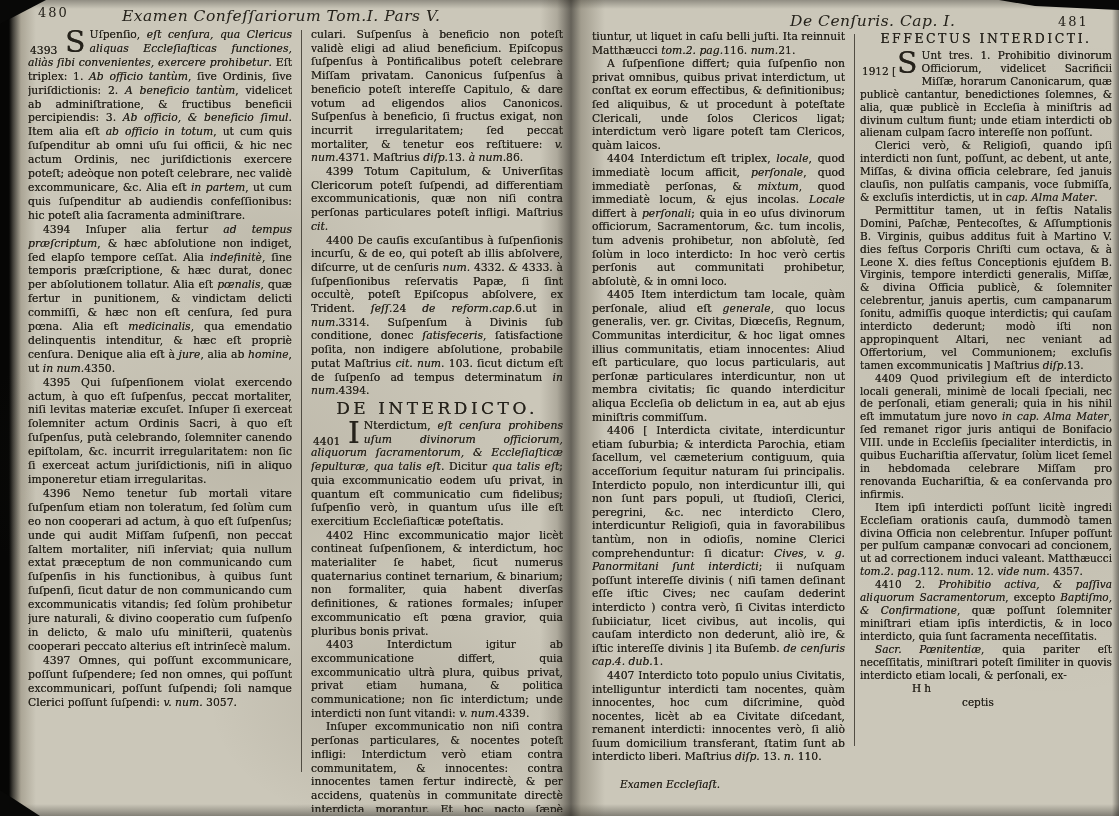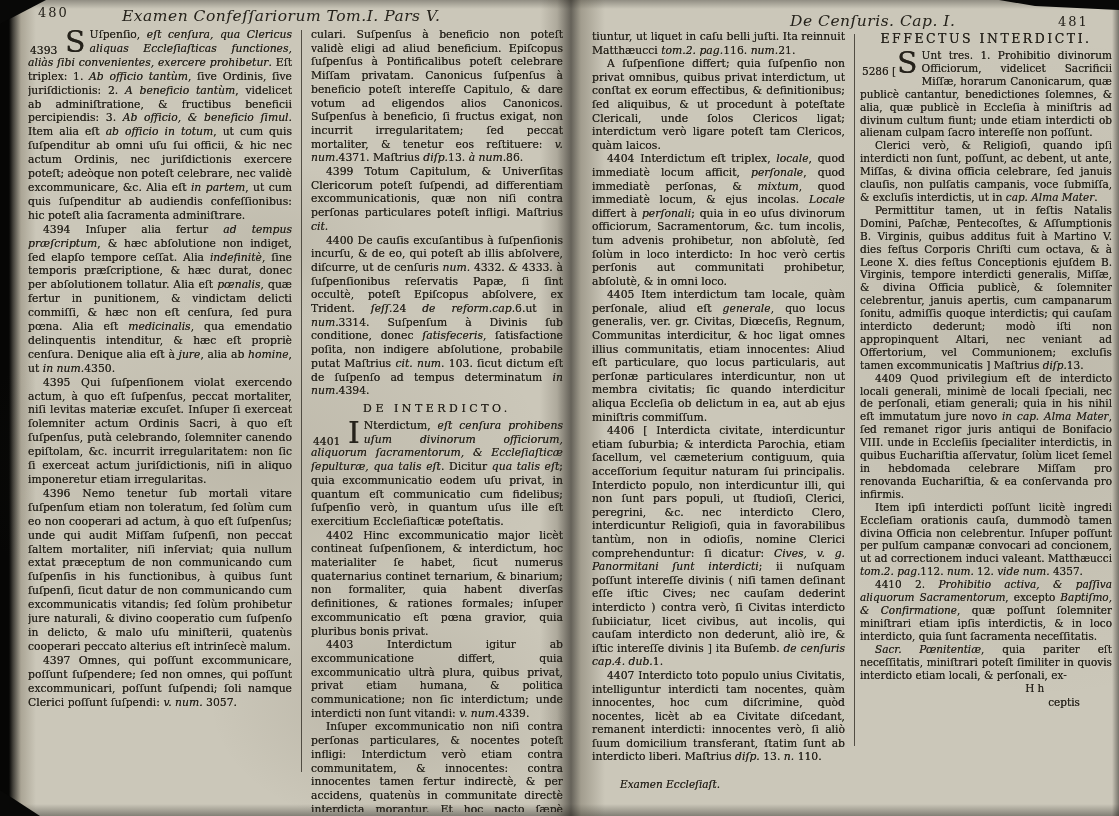--- a/index.html
+++ b/index.html
@@ -37,28 +37,28 @@
 
   .col{position:absolute;overflow:hidden;text-align:justify;
        font-size:10.8px;line-height:13.8px;
        text-shadow:0 0 .6px rgba(48,42,33,.85);}
   #col-l1{left:28px; top:28px; width:264px;height:784px;line-height:13.9px;}
   #col-l2{left:311px;top:28px; width:252px;height:784px;line-height:13.7px;}
   #col-r1{left:592px;top:30px; width:253px;height:782px;line-height:13.6px;}
   #col-r2{left:860px;top:30px; width:252px;height:782px;font-size:10.5px;line-height:12.9px;}
 
   .colhead{text-align:center;letter-spacing:2.5px;font-size:12.5px;line-height:17px;margin:0 0 2px 0;white-space:nowrap;}
-  .colhead.lg{font-size:11px;letter-spacing:3.5px;margin-top:2px;}
+  .colhead.lg{font-size:17px;letter-spacing:3.5px;margin-top:2px;}
   .para{margin:0;text-indent:15px;}
   .para.ni{text-indent:0;}
   .para.dcp{text-indent:0;position:relative;}
   .pnum{position:absolute;left:2px;top:16px;}
   .dropcap{float:left;font-size:30px;line-height:24px;padding:2px 4px 0 0;margin-left:37px;}
   i{font-style:italic;}
-  .cwrow{display:flex;justify-content:flex-end;margin-top:1px;}
+  .cwrow{display:flex;justify-content:flex-start;margin-top:1px;gap:27px;}
   .cwrow span{min-width:24px;}
   .cwrow .c{text-align:center;letter-spacing:3px;}
   .cwrow .r{text-align:right;padding-right:32px;margin-top:14px;}
   .sigline{font-style:italic;margin-top:14px;margin-left:28px;font-size:10.5px;}
 </style>
 </head>
 <body>
 
 <div id="scan">
   <div class="corner" id="corner-tl"></div>
@@ -94,21 +94,21 @@
       <p class="para ni"><span>tiuntur, ut liquet in caſu belli juſti. Ita reinnuit Matthæucci </span><i>tom.2. pag.</i><span>116. </span><i>num.</i><span>21.</span></p>
       <p class="para"><span>A ſuſpenſione differt; quia ſuſpenſio non privat omnibus, quibus privat interdictum, ut conſtat ex eorum effectibus, &amp; definitionibus; ſed aliquibus, &amp; ut procedunt à poteſtate Clericali, unde ſolos Clericos ligat; interdictum verò ligare poteſt tam Clericos, quàm laicos.</span></p>
       <p class="para"><span>4404 Interdictum eſt triplex, </span><i>locale</i><span>, quod immediatè locum afficit, </span><i>perſonale</i><span>, quod immediatè perſonas, &amp; </span><i>mixtum</i><span>, quod immediatè locum, &amp; ejus incolas. </span><i>Locale</i><span> differt à </span><i>perſonali</i><span>; quia in eo uſus divinorum officiorum, Sacramentorum, &amp;c. tum incolis, tum advenis prohibetur, non abſolutè, ſed ſolùm in loco interdicto: In hoc verò certis perſonis aut communitati prohibetur, abſolutè, &amp; in omni loco.</span></p>
       <p class="para"><span>4405 Item interdictum tam locale, quàm perſonale, aliud eſt </span><i>generale</i><span>, quo locus generalis, ver. gr. Civitas, Diœceſis, Regnum, Communitas interdicitur, &amp; hoc ligat omnes illius communitatis, etiam innocentes: Aliud eſt particulare, quo locus particularis, aut perſonæ particulares interdicuntur, non ut membra civitatis; ſic quando interdicitur aliqua Eccleſia ob delictum in ea, aut ab ejus miniſtris commiſſum.</span></p>
       <p class="para"><span>4406 [ Interdicta civitate, interdicuntur etiam ſuburbia; &amp; interdicta Parochia, etiam ſacellum, vel cæmeterium contiguum, quia acceſſorium ſequitur naturam ſui principalis. Interdicto populo, non interdicuntur illi, qui non ſunt pars populi, ut ſtudioſi, Clerici, peregrini, &amp;c. nec interdicto Clero, interdicuntur Religioſi, quia in favorabilibus tantùm, non in odioſis, nomine Clerici comprehenduntur: ſi dicatur: </span><i>Cives, v. g. Panormitani ſunt interdicti</i><span>; ii nuſquam poſſunt intereſſe divinis ( niſi tamen deſinant eſſe iſtic Cives; nec cauſam dederint interdicto ) contra verò, ſi Civitas interdicto ſubiiciatur, licet civibus, aut incolis, qui cauſam interdicto non dederunt, aliò ire, &amp; iſtic intereſſe divinis ] ita Buſemb. </span><i>de cenſuris cap.4. dub.</i><span>1.</span></p>
       <p class="para"><span>4407 Interdicto toto populo unius Civitatis, intelliguntur interdicti tam nocentes, quàm innocentes, hoc cum diſcrimine, quòd nocentes, licèt ab ea Civitate diſcedant, remanent interdicti: innocentes verò, ſi aliò ſuum domicilium transferant, ſtatim ſunt ab interdicto liberi. Maſtrius </span><i>diſp.</i><span> 13. </span><i>n.</i><span> 110.</span></p>
       <div class="sigline">Examen Eccleſiaſt.</div>
     </div>
   <div class="col" id="col-r2">
       <div class="colhead">EFFECTUS INTERDICTI.</div>
-      <p class="para dcp"><span class="pnum">5286 [</span><span class="dropcap">S</span><span>Unt tres. 1. Prohibitio divinorum Officiorum, videlicet Sacrificii Miſſæ, horarum Canonicarum, quæ publicè cantantur, benedictiones ſolemnes, &amp; alia, quæ publicè in Eccleſia à miniſtris ad divinum cultum fiunt; unde etiam interdicti ob alienam culpam ſacro intereſſe non poſſunt.</span></p>
+      <p class="para dcp"><span class="pnum">1912 [</span><span class="dropcap">S</span><span>Unt tres. 1. Prohibitio divinorum Officiorum, videlicet Sacrificii Miſſæ, horarum Canonicarum, quæ publicè cantantur, benedictiones ſolemnes, &amp; alia, quæ publicè in Eccleſia à miniſtris ad divinum cultum fiunt; unde etiam interdicti ob alienam culpam ſacro intereſſe non poſſunt.</span></p>
       <p class="para"><span>Clerici verò, &amp; Religioſi, quando ipſi interdicti non ſunt, poſſunt, ac debent, ut ante, Miſſas, &amp; divina officia celebrare, ſed januis clauſis, non pulſatis campanis, voce ſubmiſſa, &amp; excluſis interdictis, ut in </span><i>cap. Alma Mater</i><span>.</span></p>
       <p class="para"><span>Permittitur tamen, ut in feſtis Natalis Domini, Paſchæ, Pentecoſtes, &amp; Aſſumptionis B. Virginis, quibus additus fuit à Martino V. dies feſtus Corporis Chriſti cum octava, &amp; à Leone X. dies feſtus Conceptionis ejuſdem B. Virginis, tempore interdicti generalis, Miſſæ, &amp; divina Officia publicè, &amp; ſolemniter celebrentur, januis apertis, cum campanarum ſonitu, admiſſis quoque interdictis; qui cauſam interdicto dederunt; modò iſti non appropinquent Altari, nec veniant ad Offertorium, vel Communionem; excluſis tamen excommunicatis ] Maſtrius </span><i>diſp.</i><span>13.</span></p>
       <p class="para"><span>4409 Quod privilegium eſt de interdicto locali generali, minimè de locali ſpeciali, nec de perſonali, etiam generali; quia in his nihil eſt immutatum jure novo </span><i>in cap. Alma Mater</i><span>, ſed remanet rigor juris antiqui de Bonifacio VIII. unde in Eccleſiis ſpecialiter interdictis, in quibus Euchariſtia aſſervatur, ſolùm licet ſemel in hebdomada celebrare Miſſam pro renovanda Euchariſtia, &amp; ea conſervanda pro infirmis.</span></p>
       <p class="para"><span>Item ipſi interdicti poſſunt licitè ingredi Eccleſiam orationis cauſa, dummodò tamen divina Officia non celebrentur. Inſuper poſſunt per pulſum campanæ convocari ad concionem, ut ad correctionem induci valeant. Matthæucci </span><i>tom.2. pag.</i><span>112. </span><i>num.</i><span> 12. </span><i>vide num.</i><span> 4357.</span></p>
       <p class="para"><span>4410 2. </span><i>Prohibitio activa, &amp; paſſiva aliquorum Sacramentorum</i><span>, excepto </span><i>Baptiſmo, &amp; Confirmatione</i><span>, quæ poſſunt ſolemniter miniſtrari etiam ipſis interdictis, &amp; in loco interdicto, quia ſunt ſacramenta neceſſitatis.</span></p>
       <p class="para"><i>Sacr. Pœnitentiæ</i><span>, quia pariter eſt neceſſitatis, miniſtrari poteſt ſimiliter in quovis interdicto etiam locali, &amp; perſonali, ex-</span></p>
       <div class="cwrow">
         <span class="l"></span>
         <span class="c">Hh</span>
         <span class="r">ceptis</span>

